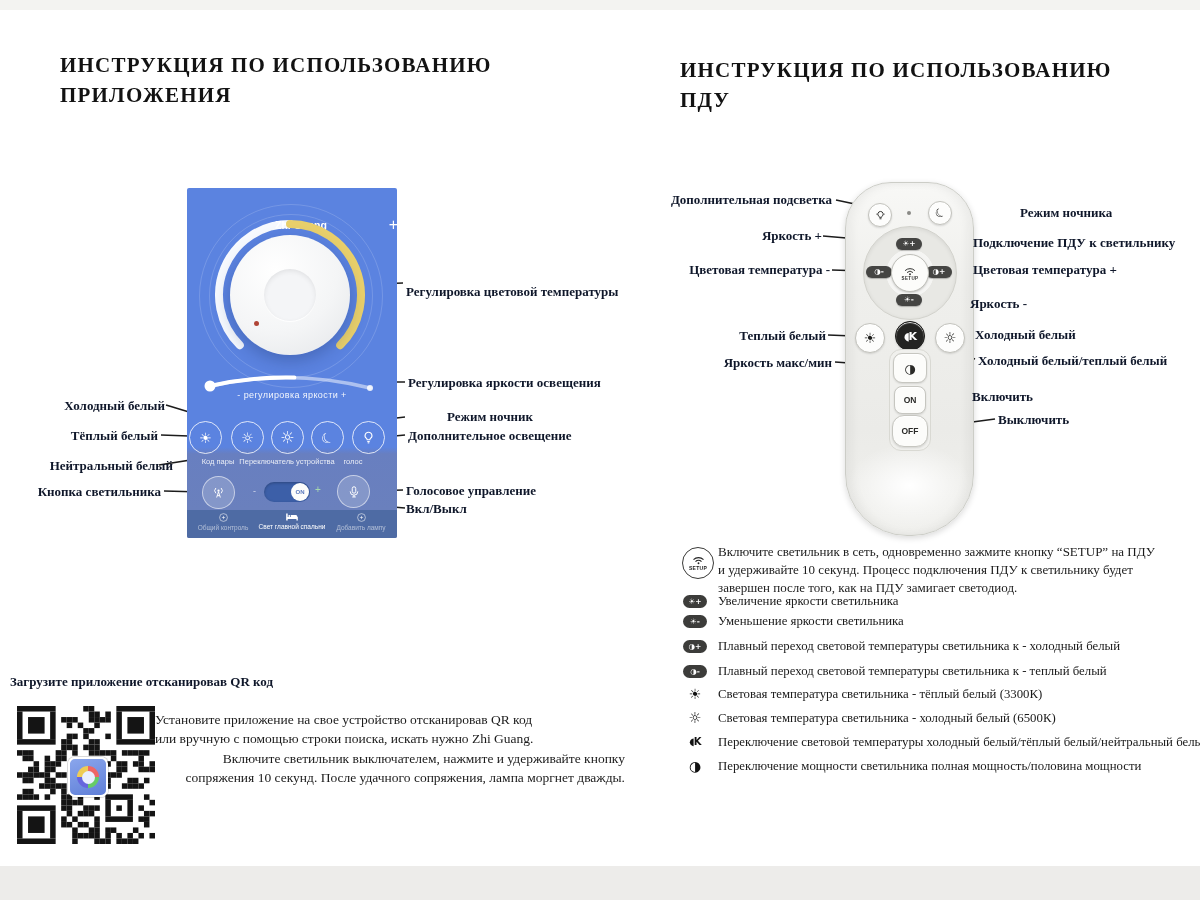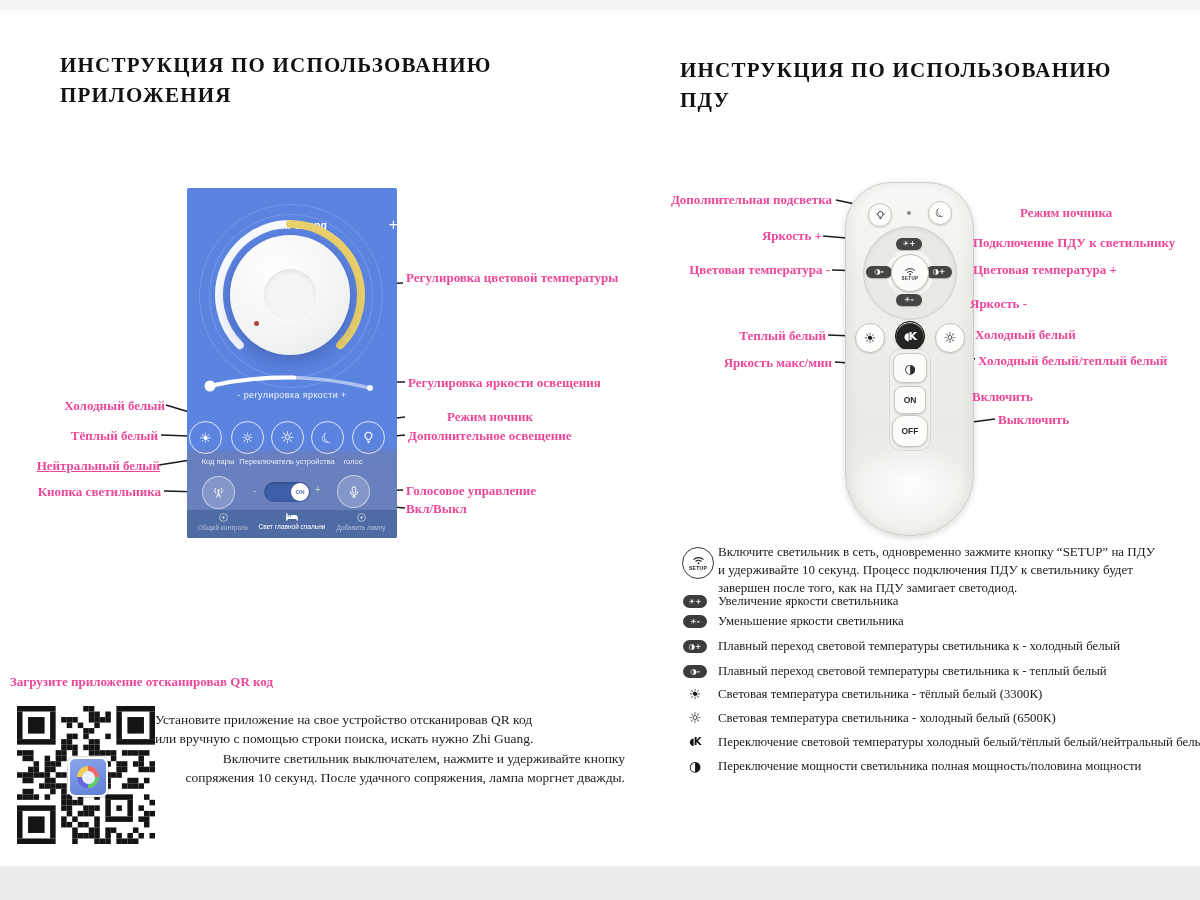--- a/index.html
+++ b/index.html
@@ -4,21 +4,21 @@
 <style>
   html,body{margin:0;padding:0;}
   body{width:1200px;height:900px;background:#ffffff;position:relative;overflow:hidden;
        font-family:"Liberation Serif",serif;color:#161616;}
   .strip{position:absolute;left:0;width:1200px;}
   .strip.top{top:0;height:10px;background:#f3f3f1;}
   .strip.bottom{top:866px;height:34px;background:#edecea;}
   .title{position:absolute;font:700 21px/30px "Liberation Serif",serif;letter-spacing:1.2px;
          text-align:left;white-space:pre-line;color:#121212;}
   .pre{white-space:pre-line;}
-  .co{position:absolute;font:700 13px/16px "Liberation Serif",serif;color:#ec4899;white-space:nowrap;}
+  .co{position:absolute;font:700 13px/16px "Liberation Serif",serif;color:#0f172a;white-space:nowrap;}
   .co.r{text-align:right;}
   .para{position:absolute;font:400 13.5px/19px "Liberation Serif",serif;color:#1b1b1b;white-space:pre-line;}
   .lines{position:absolute;left:0;top:0;pointer-events:none;}
   .lines line{stroke:#1c1c1c;stroke-width:1.6;}
 
   
   .phone{position:absolute;left:187px;top:188px;width:210px;height:350px;border-radius:2px;
          background:linear-gradient(180deg,#5b83e0 0%,#5b83e0 74%,#687fc0 76%,#6a80bd 92%,#6a80bd 100%);
          overflow:hidden;font-family:"Liberation Sans",sans-serif;}
   .ph-header{position:absolute;left:9px;top:0;width:100%;height:20px;margin-top:27px;}
@@ -221,23 +221,23 @@
           <circle cx="12" cy="12" r="8.5"></circle>
           <path d="M12 8.5v7M8.5 12h7"></path>
         </svg>
       <span class="tlab">Добавить лампу</span>
     </div>
   </div>
 </div>
 
 <div class="co r" style="left:0;width:165px;top:398px;">Холодный белый</div>
 <div class="co r" style="left:0;width:158px;top:428px;">Тёплый белый</div>
-<div class="co r" style="left:4px;width:156px;top:458px;text-decoration:underline;">Нейтральный белый</div>
+<div class="co r" style="left:17px;width:156px;top:458px;">Нейтральный белый</div>
 <div class="co r" style="left:0;width:161px;top:484px;">Кнопка светильника</div>
-<div class="co" style="left:406px;top:270px;">Регулировка цветовой температуры</div>
+<div class="co" style="left:406px;top:284px;">Регулировка цветовой температуры</div>
 <div class="co" style="left:408px;top:375px;">Регулировка яркости освещения</div>
 <div class="co" style="left:408px;top:409px;margin-left:39px;">Режим ночник</div>
 <div class="co" style="left:408px;top:428px;">Дополнительное освещение</div>
 <div class="co" style="left:406px;top:483px;">Голосовое управление</div>
 <div class="co" style="left:406px;top:501px;">Вкл/Выкл</div>
 
 <div class="remote">
   <div class="cbtn" style="left:22px;top:20px;width:22px;height:22px;">
     <svg viewBox="0 0 24 24" width="13" height="13" fill="none" stroke="#2a2a28" stroke-width="1.7">
       <path d="M12 4.5a5 5 0 0 0-2.9 9c.5.5.9 1.2.9 1.9h4c0-.7.4-1.4.9-1.9a5 5 0 0 0-2.9-9z"></path>

